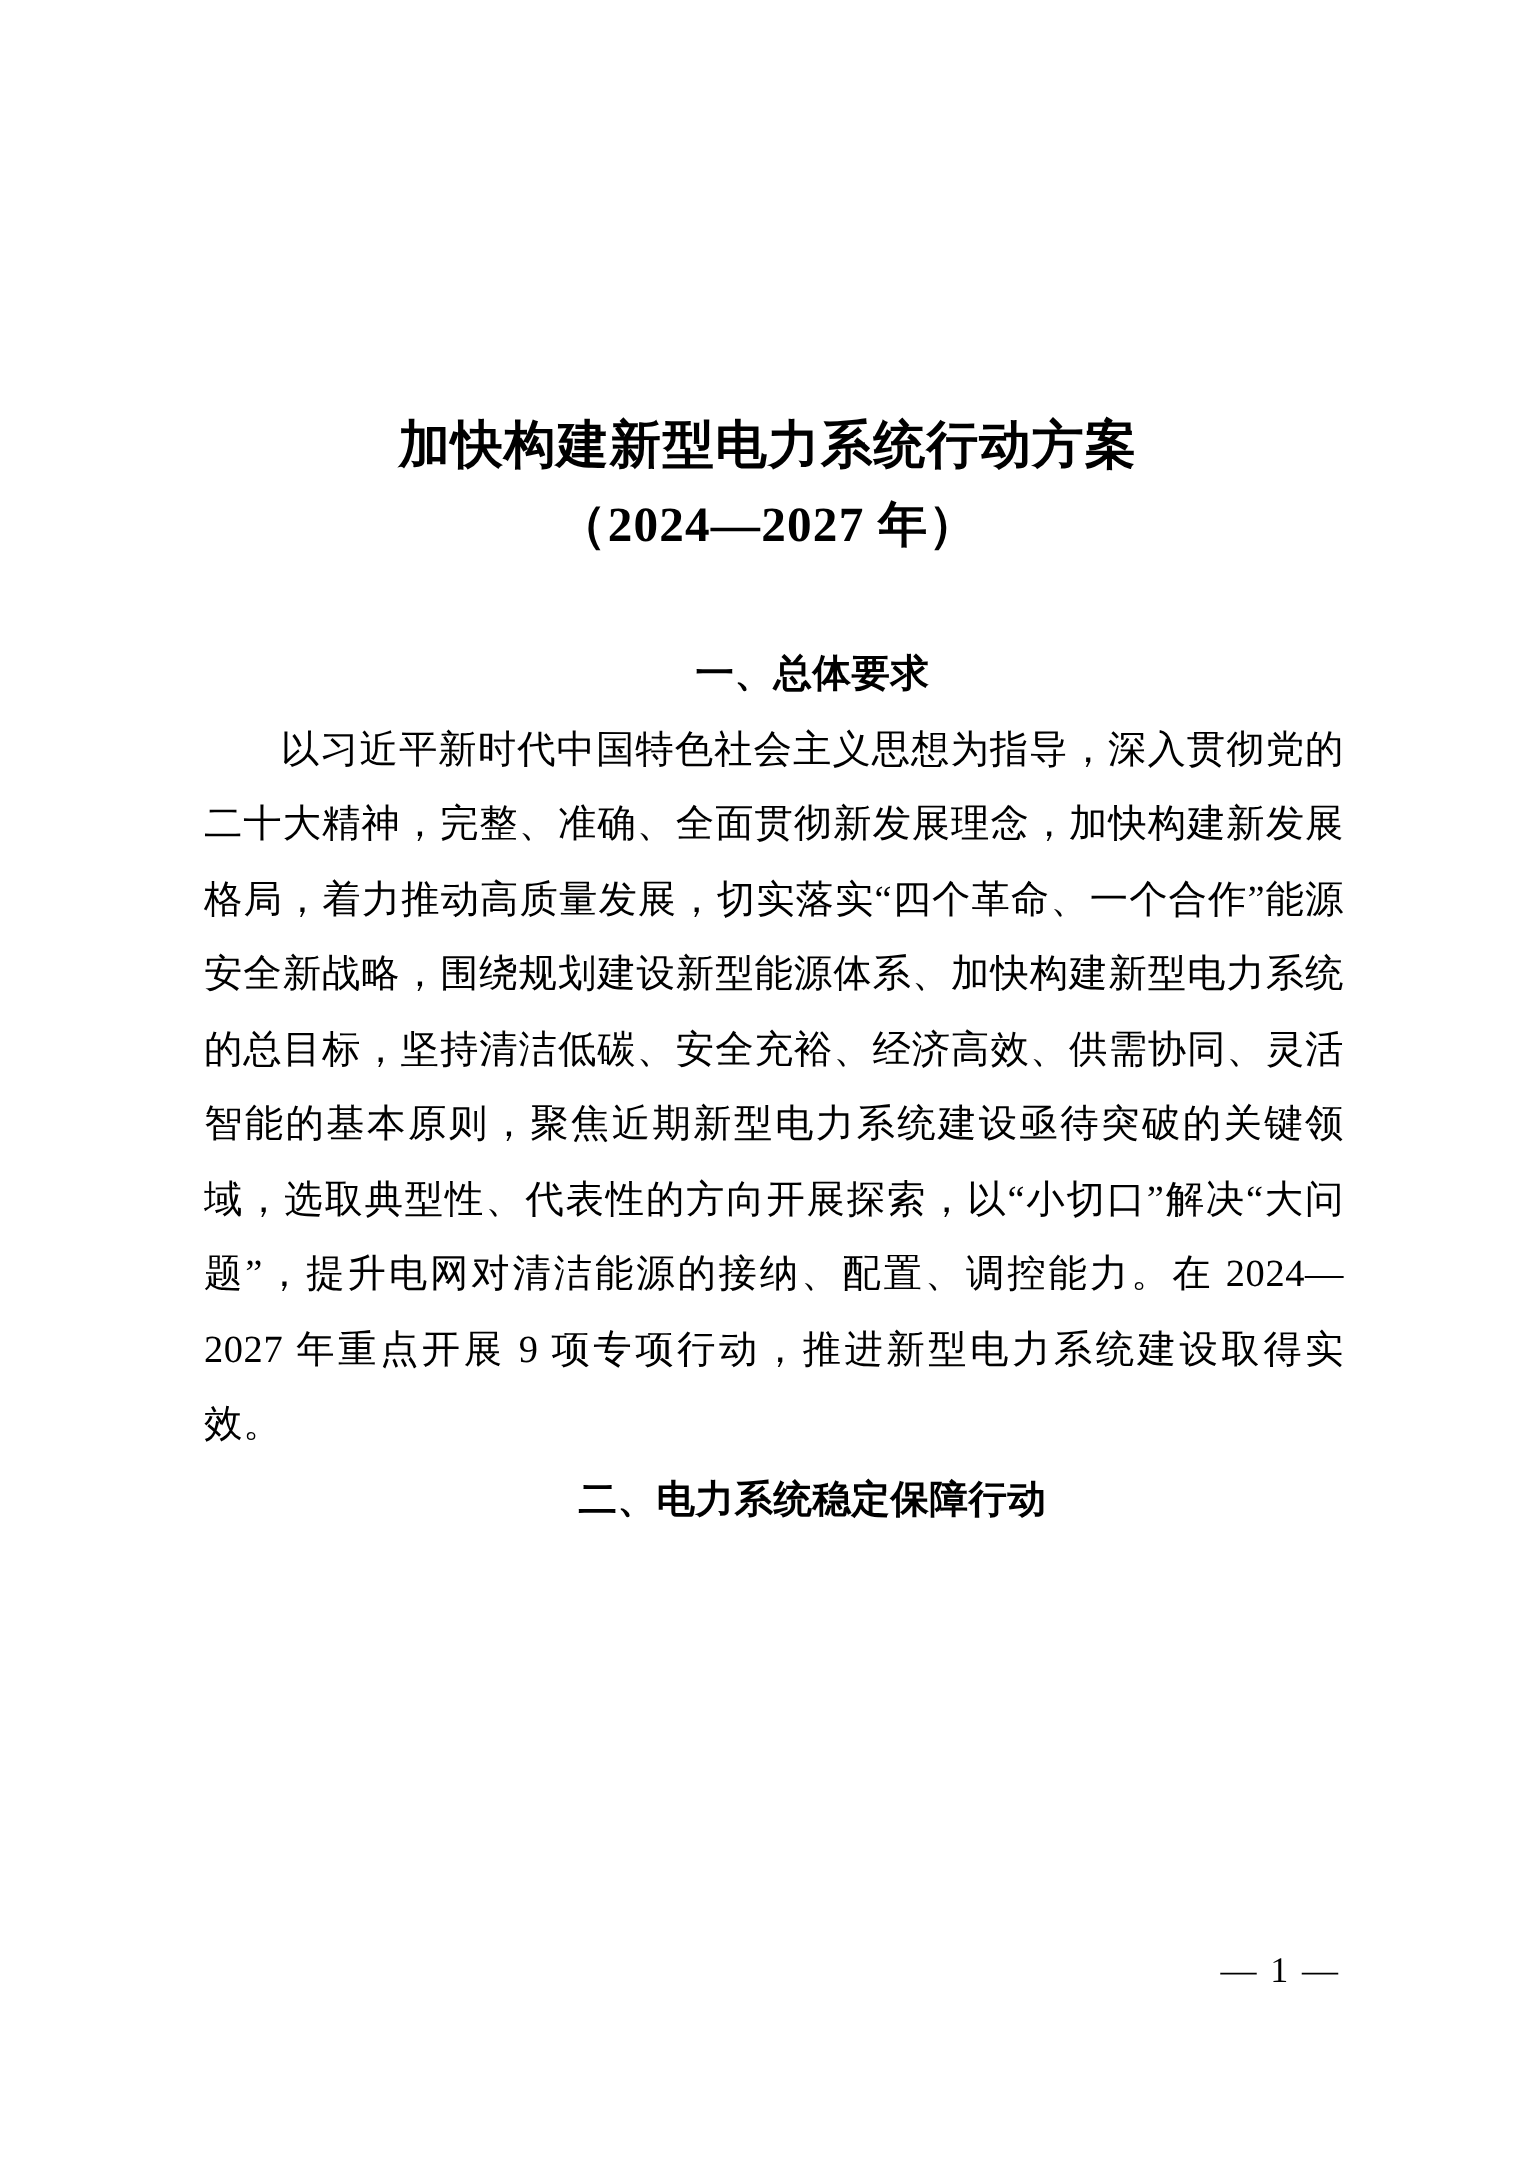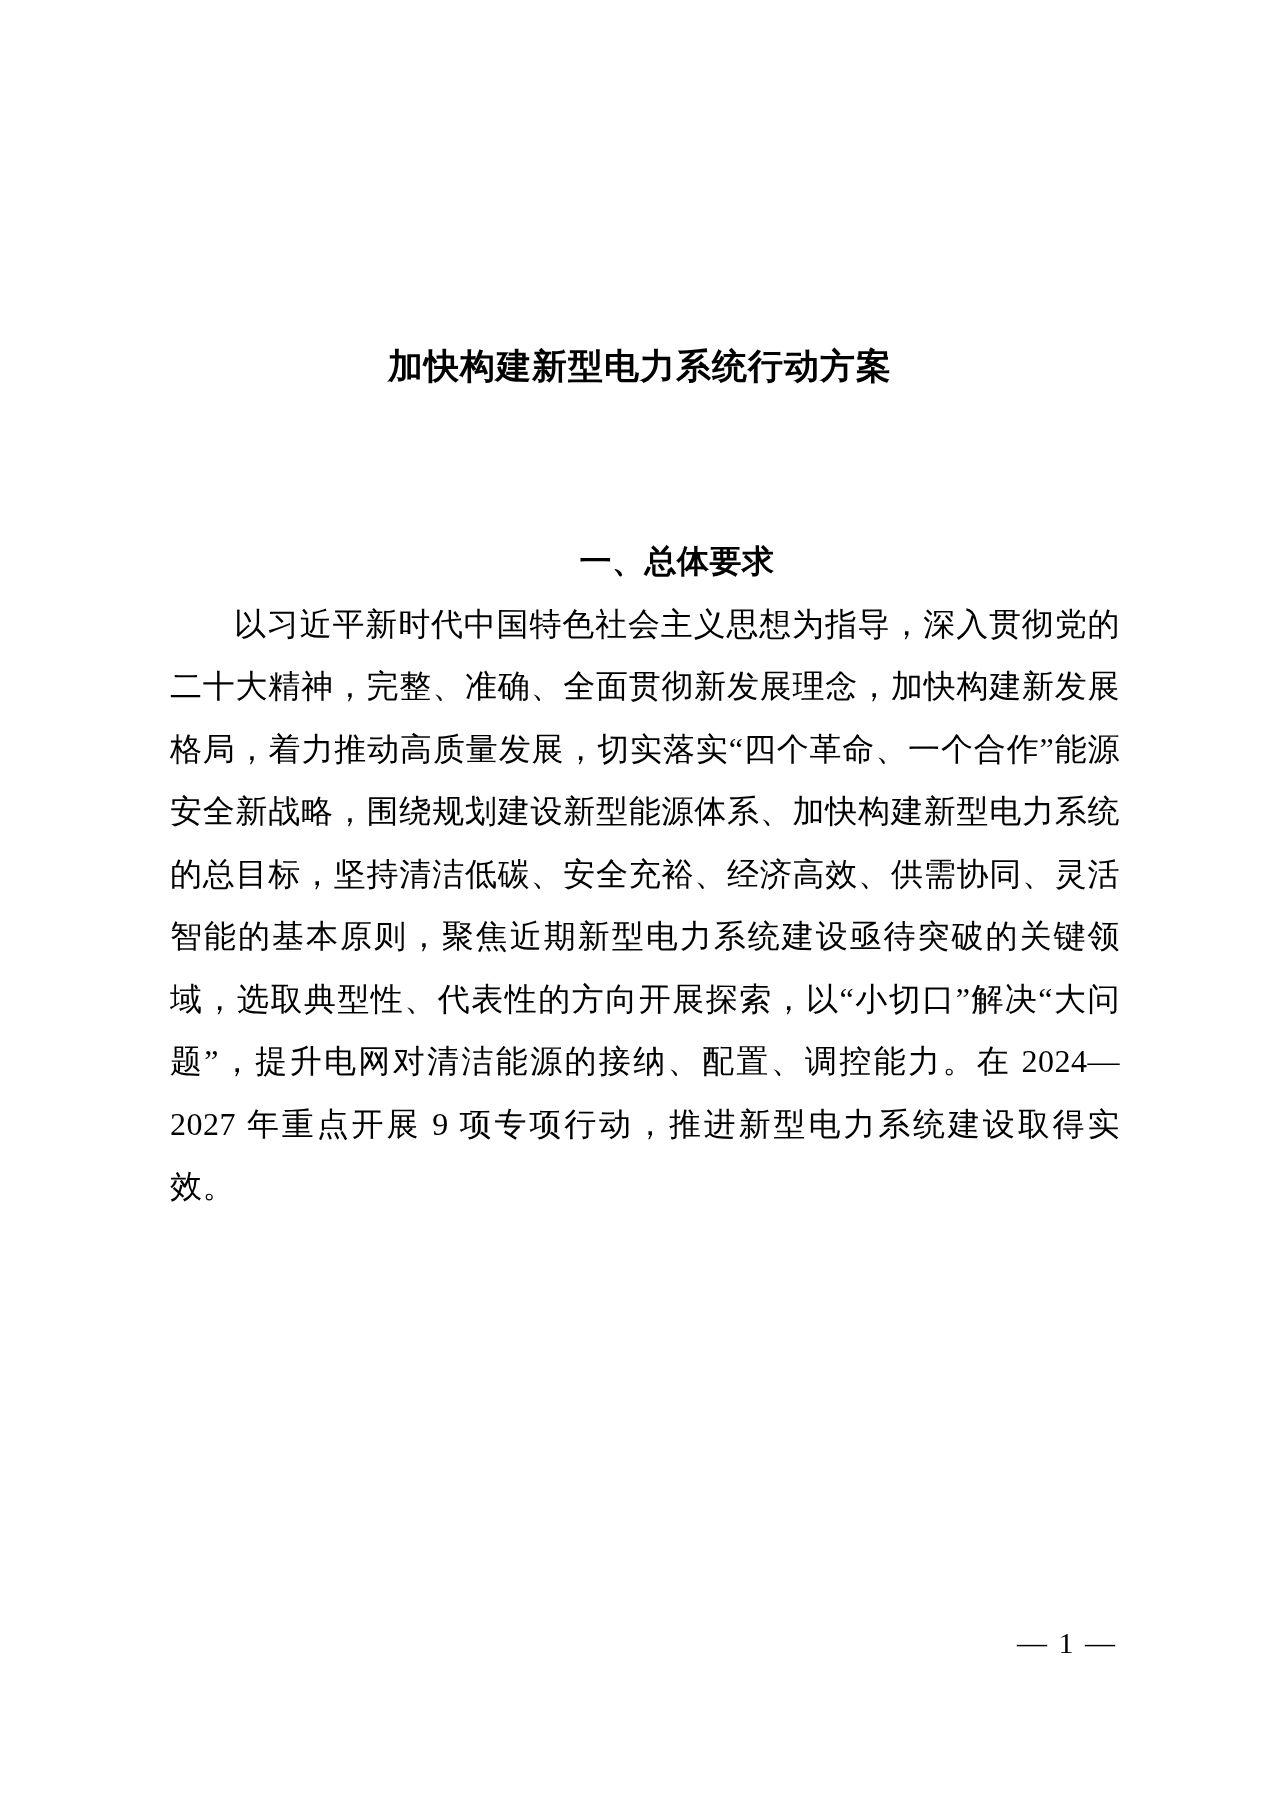--- a/index.html
+++ b/index.html
@@ -16,21 +16,21 @@
     position: absolute;
     inset: 0;
     background: #ffffff;
   }
   .doc-title {
     position: absolute;
     top: 348px;
     left: 0;
     width: 1280px;
     text-align: center;
-    font-size: 35px;
+    font-size: 43px;
     font-weight: bold;
     letter-spacing: 1px;
     line-height: 1.1;
     white-space: nowrap;
   }
   .doc-subtitle {
     position: absolute;
     top: 415px;
     left: 0;
     width: 1280px;
@@ -84,27 +84,29 @@
     letter-spacing: 2px;
   }
 </style>
 </head>
 <body>
 
 <div class="page">
 
   <div class="doc-title">加快构建新型电力系统行动方案</div>
 
+  <div class="doc-subtitle">（2024—2027 年）</div>
 
   <div class="body-text">
 
 
     <p class="section-heading">一、总体要求</p>
 
     <p class="para-body">以习近平新时代中国特色社会主义思想为指导，深入贯彻党的二十大精神，完整、准确、全面贯彻新发展理念，加快构建新发展格局，着力推动高质量发展，切实落实“四个革命、一个合作”能源安全新战略，围绕规划建设新型能源体系、加快构建新型电力系统的总目标，坚持清洁低碳、安全充裕、经济高效、供需协同、灵活智能的基本原则，聚焦近期新型电力系统建设亟待突破的关键领域，选取典型性、代表性的方向开展探索，以“小切口”解决“大问题”，提升电网对清洁能源的接纳、配置、调控能力。在 2024—2027 年重点开展 9 项专项行动，推进新型电力系统建设取得实效。</p>
 
+    <p class="section-heading">二、电力系统稳定保障行动</p>
 
 
   </div>
 
   <div class="page-number">— 1 —</div>
 
 </div>
 
 </body></html>

